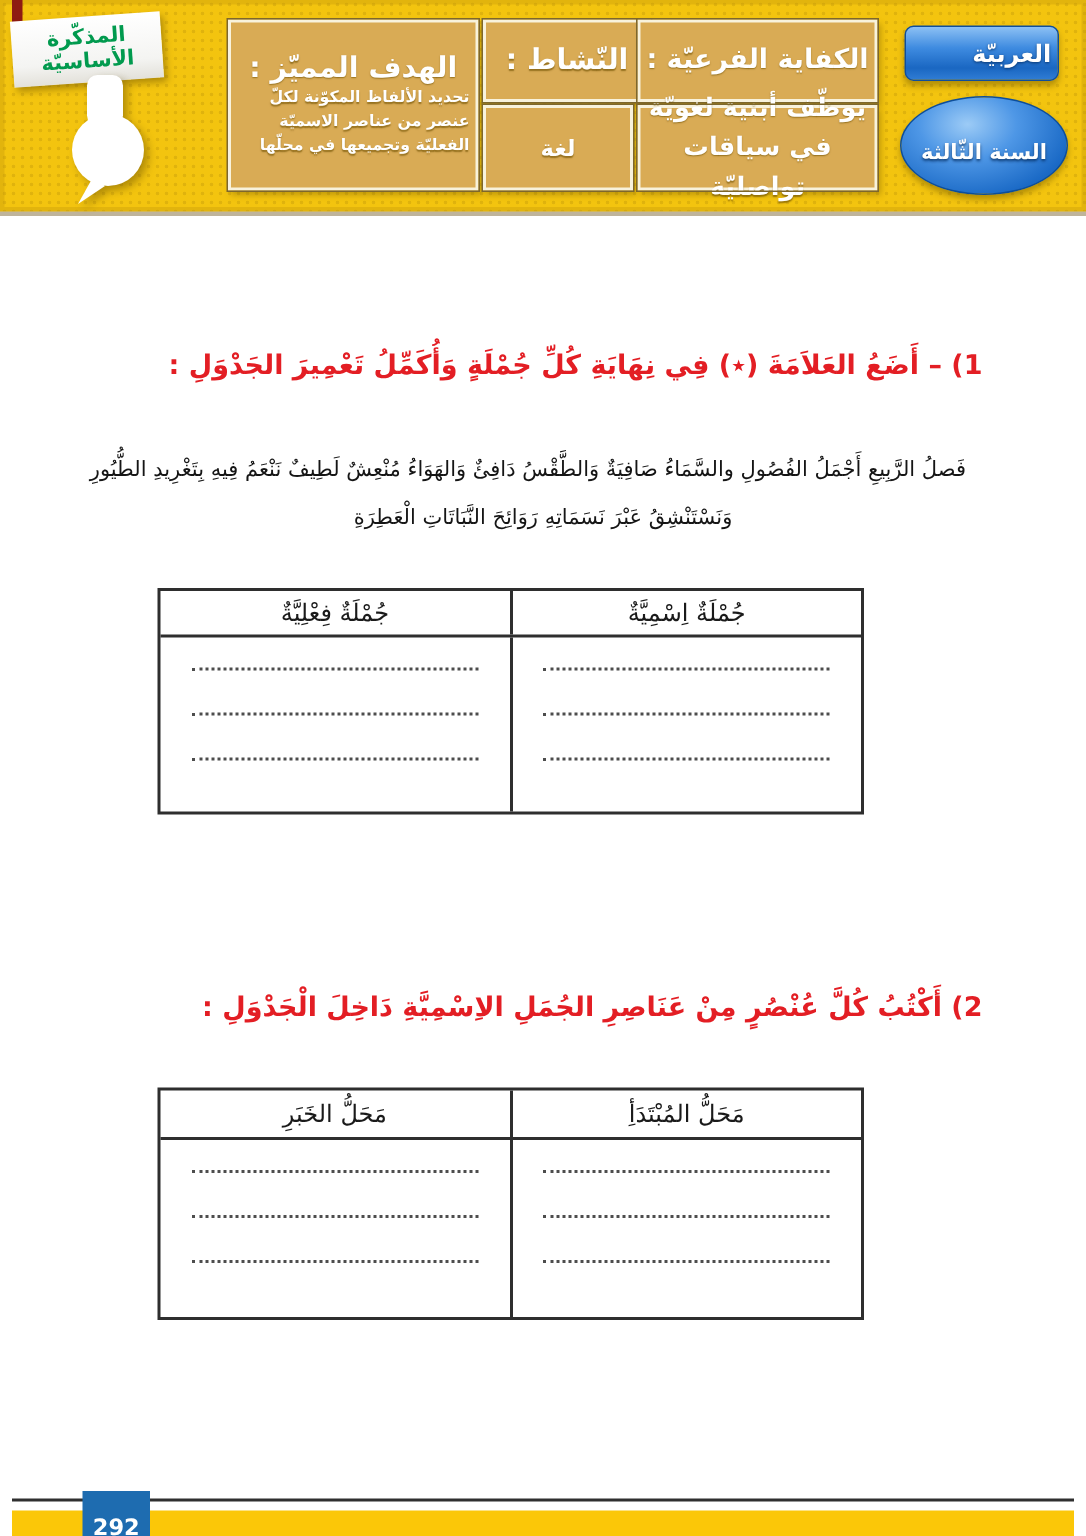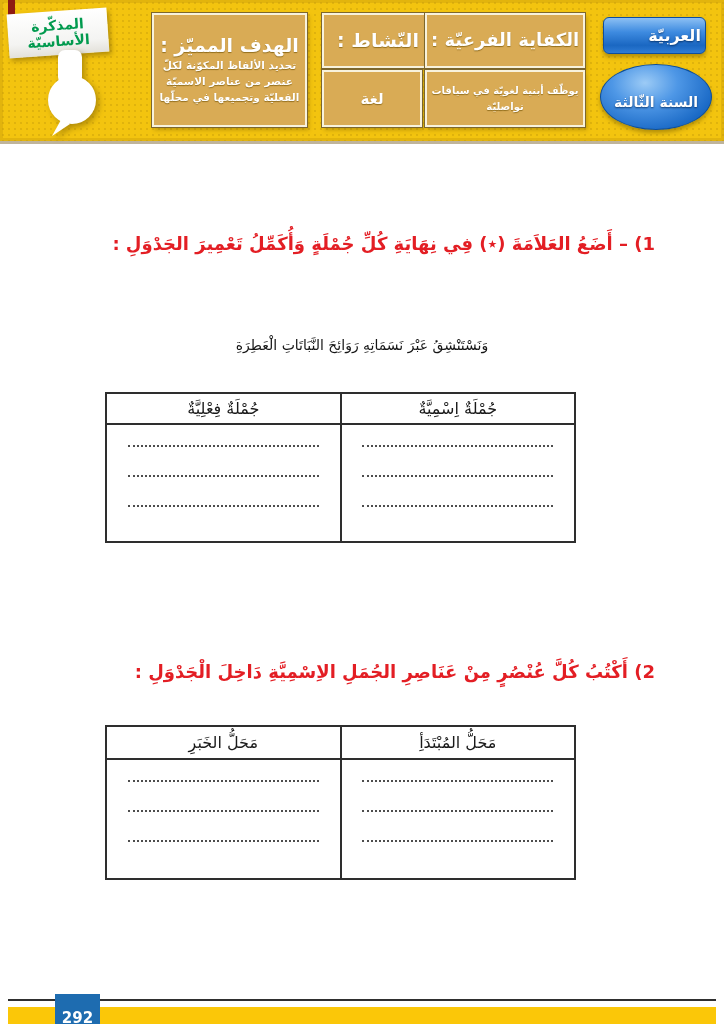--- a/index.html
+++ b/index.html
@@ -31,21 +31,21 @@
   .hcell{
     position:absolute;box-sizing:border-box;background:#D9AB55;
     border:2px solid #F8F2DC;outline:1px solid #7D672D;
     box-shadow:2px 3px 4px rgba(100,75,0,.35);
     color:#ffffff;direction:rtl;text-align:center;
     display:flex;flex-direction:column;align-items:center;justify-content:center;
     text-shadow:0 1px 1px rgba(110,80,0,.65);
   }
   .hcell .big{font-size:19px;font-weight:bold;line-height:1.15;}
   .hcell .small{font-size:10.5px;font-weight:bold;line-height:1.55;padding:0 4px;}
-  .cell-objective{left:152px;top:13px;width:155px;height:114px;}
+  .cell-objective{left:152px;top:13px;width:167px;height:114px;text-align:right;}
   .cell-activity-title{left:322px;top:13px;width:112px;height:55px;}
   .cell-activity-value{left:322px;top:70px;width:100px;height:57px;font-size:15px;font-weight:bold;}
   .cell-competency-title{left:425px;top:13px;width:160px;height:55px;}
   .cell-competency-body{left:425px;top:70px;width:160px;height:57px;}
   
   .badge-rect{
     position:absolute;left:603px;top:17px;width:103px;height:37px;border-radius:6px;
     background:linear-gradient(180deg,#8CC0F4 0%,#3E8BE0 40%,#1A67C2 78%,#2F7CD4 100%);
     border:1px solid #0F4E9C;box-sizing:border-box;
     box-shadow:0 3px 4px rgba(100,78,0,.45);
@@ -129,28 +129,29 @@
 
     <div class="hcell cell-activity-title">
       <div class="big">النّشاط :</div>
     </div>
     <div class="hcell cell-competency-title">
       <div class="big" style="font-size:18px">الكفاية الفرعيّة :</div>
     </div>
 
     <div class="hcell cell-activity-value">لغة</div>
     <div class="hcell cell-competency-body">
-      <div class="small" style="font-size:10px">يوظّف أبنية لغويّة في سياقات تواصليّة</div>
+      <div class="small" style="font-size:17px">يوظّف أبنية لغويّة في سياقات تواصليّة</div>
     </div>
 
     <div class="badge-rect">العربيّة</div>
     <div class="badge-oval">السنة الثّالثة</div>
   </div>
 
   <div class="ex-heading ex1-heading">1) – أَضَعُ العَلاَمَةَ (٭) فِي نِهَايَةِ كُلِّ جُمْلَةٍ وَأُكَمِّلُ تَعْمِيرَ الجَدْوَلِ :</div>
+  <div class="para para-l1">فَصلُ الرَّبِيعِ أَجْمَلُ الفُصُولِ والسَّمَاءُ صَافِيَةٌ وَالطَّقْسُ دَافِئٌ وَالهَوَاءُ مُنْعِشٌ لَطِيفٌ نَنْعَمُ فِيهِ بِتَغْرِيدِ الطُّيُورِ</div>
   <div class="para para-l2">وَنَسْتَنْشِقُ عَبْرَ نَسَمَاتِهِ رَوَائِحَ النَّبَاتَاتِ الْعَطِرَةِ</div>
 
   <div class="wtable t1">
     <div class="thead">
       <div class="th">جُمْلَةٌ اِسْمِيَّةٌ</div>
       <div class="th">جُمْلَةٌ فِعْلِيَّةٌ</div>
     </div>
     <div class="tbody">
       <div class="td">
         <div class="dl dl1"></div>

